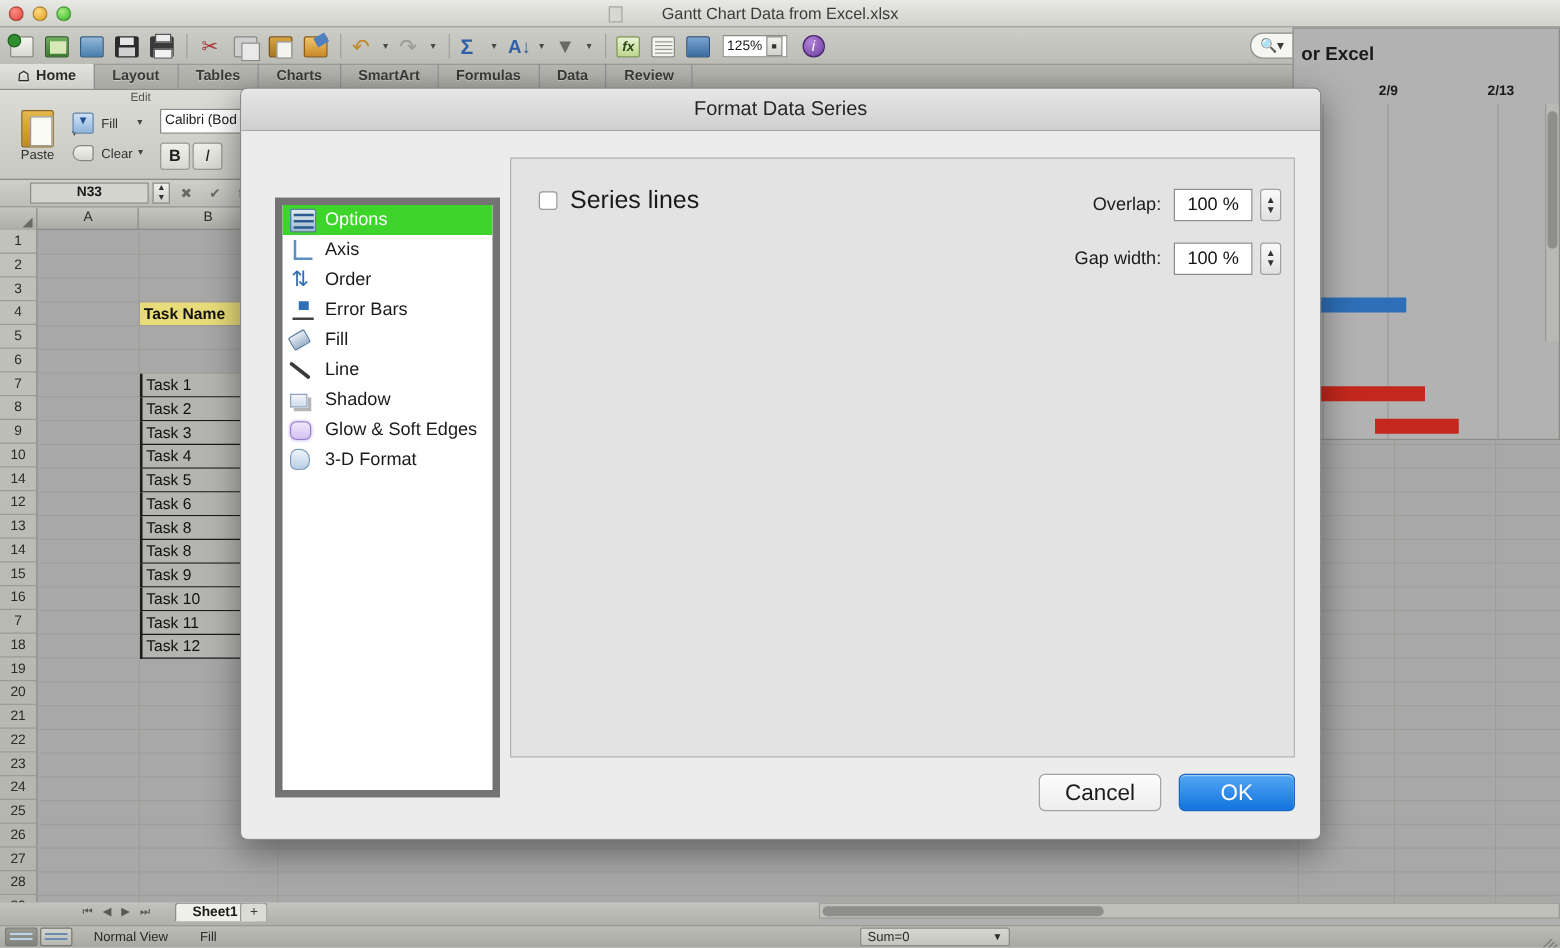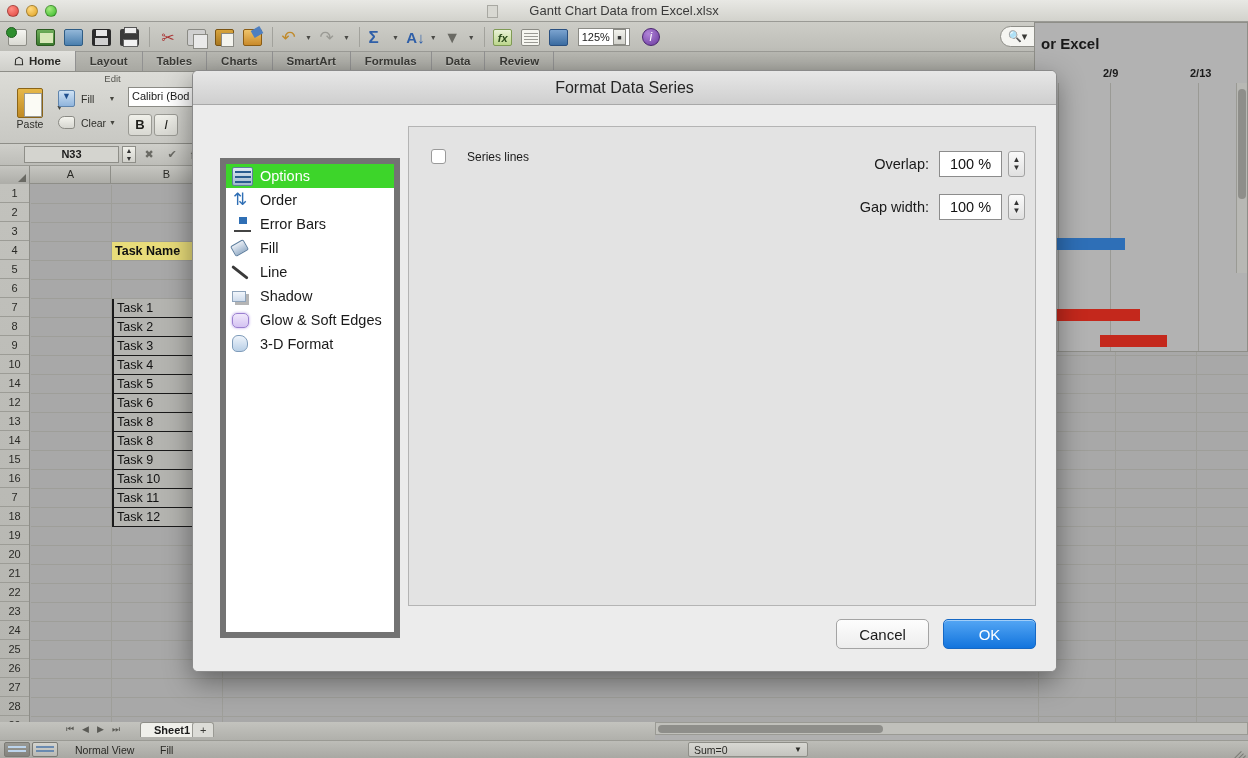--- a/index.html
+++ b/index.html
@@ -228,30 +228,30 @@
   .dlg-body { position:absolute; left:0; top:34px; right:0; bottom:0; background:#ececec; }
   .sidelist { position:absolute; left:27px; top:21px; width:180px; height:480px;
     background:#fff; border:6px solid #737373; overflow:hidden;margin-top:32px; }
   .sl-item { display:flex; align-items:center; height:24px; padding-left:6px; font-size:14.5px; color:#1a1a1a; }
   .sl-item.sel { background:#3dd52a; color:#fff; }
   .sl-ico { width:21px; height:19px; margin-right:7px; position:relative; flex:none; }
   .paneltxt { position:absolute; left:215px; top:21px; right:20px; height:480px;
     background:#e3e3e3; border:1px solid #b4b4b4; }
   .chk-row { position:absolute; left:217px; top:82px; display:flex; align-items:center; }
   .chkbox { width:15px; height:15px; background:#fff; border:1px solid #9a9a9a; border-radius:3px; }
-  .chk-lbl { margin-left:21px; font-size:12px; color:#1a1a1a; }
+  .chk-lbl { margin-left:10px; font-size:20px; color:#1a1a1a; }
   .spin-row { position:absolute; display:flex; align-items:center; }
   .spin-lbl { font-size:14.5px; color:#1a1a1a; text-align:right; }
   .spin-field { width:63px; height:26px; background:#fff; border:1px solid #8c8c8c;
     font-size:14.5px; color:#111; text-align:center; line-height:24px; margin-left:10px; }
   .stepper { width:17px; height:26px; margin-left:6px; background:linear-gradient(#fafafa,#e0e0e0);
     border:1px solid #a2a2a2; border-radius:3px; display:flex; flex-direction:column;
     align-items:center; justify-content:center; font-size:8px; color:#333; line-height:8px; }
   .dlg-btns { position:absolute; right:20px; bottom:22px; display:flex; gap:14px; align-items:center; }
-  .btn { height:30px; border-radius:5px; font-size:15px; display:flex; align-items:center;
+  .btn { height:30px; border-radius:5px; font-size:18px; display:flex; align-items:center;
     justify-content:center; padding:0 20px; }
   .btn-cancel { background:linear-gradient(#fdfdfd,#ededed); border:1px solid #a4a4a4; color:#1a1a1a; min-width:93px; }
   .btn-ok { background:linear-gradient(#54a6f4,#1274dd); border:1px solid #1668c4; color:#fff; min-width:93px;
     box-shadow:inset 0 1px 0 rgba(255,255,255,.45); }
 
   
   .ico-options { background:linear-gradient(#dfe9f2,#9fb8cd); border:1px solid #5f7f9f; border-radius:2px; }
   .ico-options::after{content:"";position:absolute;left:2px;top:3px;width:16px;height:2px;
     box-shadow:0 5px 0 #2a5c8f,0 10px 0 #2a5c8f;background:#2a5c8f;}
   .ico-axis::before{content:"";position:absolute;left:3px;top:1px;width:2px;height:15px;background:#5b8fc4;}
@@ -599,20 +599,24 @@
   <div class="dlg-shadow">
     <div class="dlg-title">Format Data Series</div>
     <div class="dlg-body">
 
       <div class="sidelist">
         <div class="sl-item sel">
           <span class="sl-ico ico-options"></span>
           <span>Options</span>
         </div>
         <div class="sl-item">
+          <span class="sl-ico ico-axis"></span>
+          <span>Axis</span>
+        </div>
+        <div class="sl-item">
           <span class="sl-ico ico-order"></span>
           <span>Order</span>
         </div>
         <div class="sl-item">
           <span class="sl-ico ico-err"></span>
           <span>Error Bars</span>
         </div>
         <div class="sl-item">
           <span class="sl-ico">
               <span class="ico-fill" style="display:block"></span>

